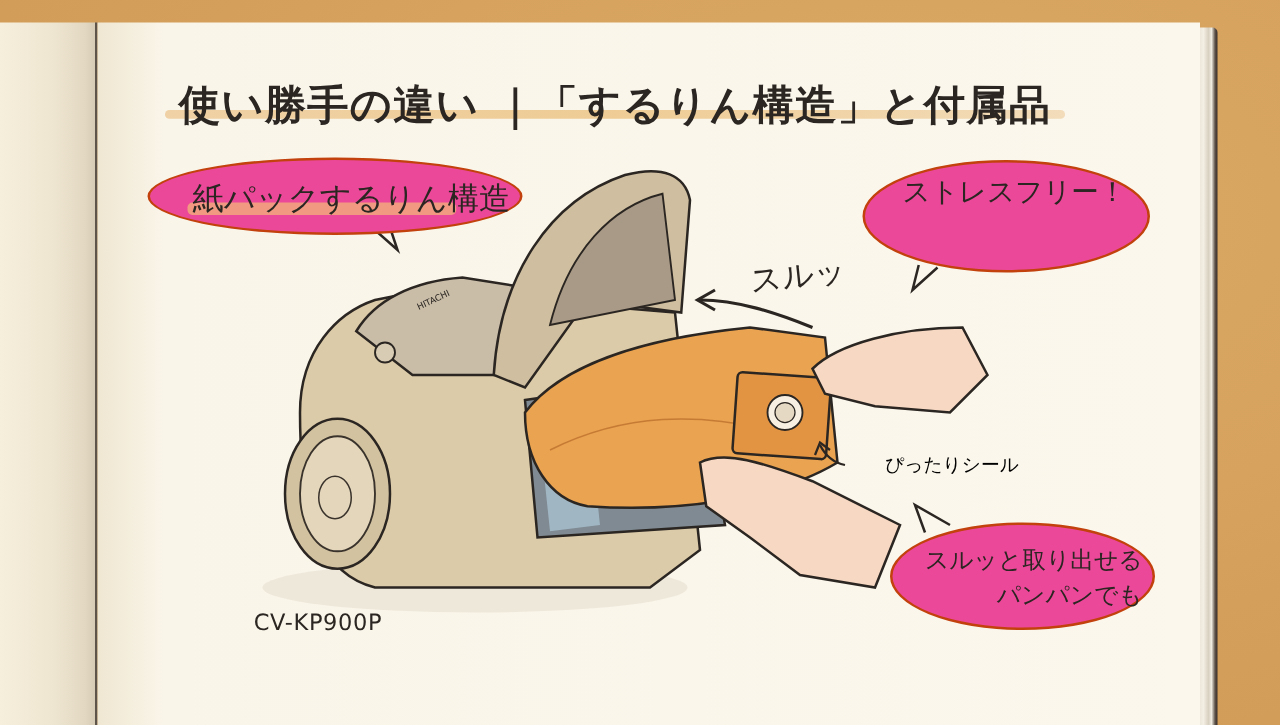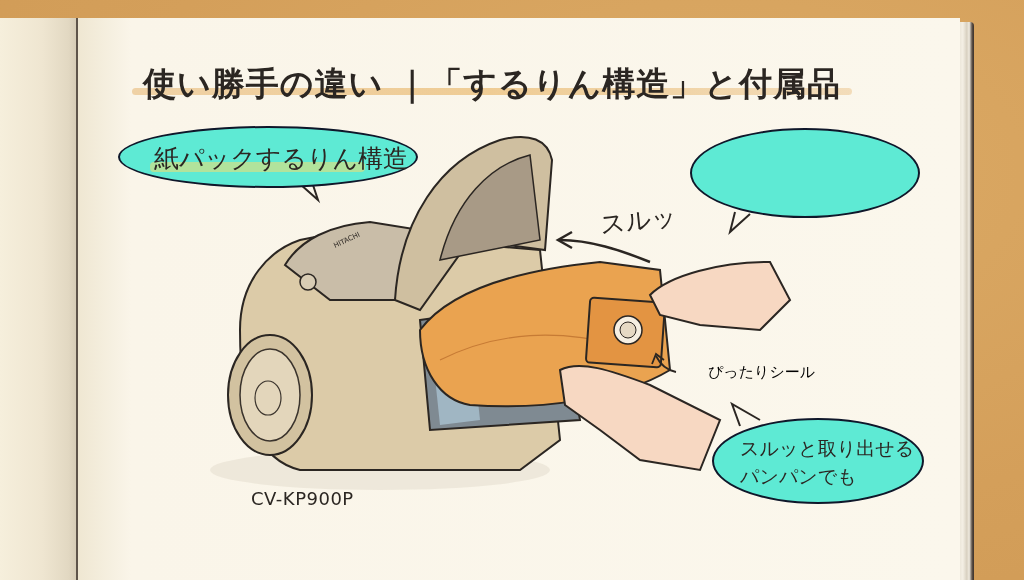--- a/index.html
+++ b/index.html
@@ -19,35 +19,35 @@
   .spine-line { position:absolute; left:76px; top:6px; bottom:0; width:2px; background:#5e544a; }
   .right-page { position:absolute; left:78px; top:6px; right:0; bottom:0;
     background:linear-gradient(90deg,#efe7d2 0,#faf5e9 6%,#fbf7ec 100%); }
 
   .title { position:absolute; left:143px; top:40px; font-size:33px; color:#2b2622;
     letter-spacing:1px; white-space:nowrap; font-weight:bold; }
   .title-underline { position:absolute; left:132px; top:88px; width:720px; height:7px;
     background:linear-gradient(90deg,rgba(230,180,110,.55),rgba(235,190,120,.75) 50%,rgba(230,180,110,.4));
     border-radius:4px; }
 
-  .bubble { position:absolute; border:2px solid #0f172a; background:#5eead4;
-    border-radius:50%; color:#2b2622; box-sizing:border-box; }
+  .bubble { position:absolute; border:2px solid #c2410c; background:#ec4899;
+    border-radius:50%; color:#2b2622; box-sizing:border-box;text-align:right; }
   .b1 { left:118px; top:126px; width:300px; height:62px; }
   .b1 .txt { position:absolute; left:34px; top:14px; font-size:25px; white-space:nowrap; }
   .b1 .hl { position:absolute; left:30px; top:34px; width:215px; height:10px;
     background:rgba(245,220,110,.55); border-radius:4px; }
   .b2 { left:690px; top:128px; width:230px; height:90px; }
   .b2 .txt { position:absolute; left:30px; top:10px; font-size:22px; line-height:30px; white-space:nowrap; }
   .b3 { left:712px; top:418px; width:212px; height:86px; }
   .b3 .txt { position:absolute; left:26px; top:14px; font-size:19px; line-height:28px; white-space:nowrap; }
 
   .label-sururu { position:absolute; left:600px; top:204px; font-size:25px; color:#2b2622;
     transform:rotate(-6deg); white-space:nowrap; }
   .label-seal { position:absolute; left:708px; top:363px; font-size:15px; color:#000000; white-space:nowrap; }
-  .model { position:absolute; left:203px; top:488px; font-size:18px; color:#2b2622; letter-spacing:.5px;margin-left:48px; }
+  .model { position:absolute; left:203px; top:488px; font-size:18px; color:#2b2622; letter-spacing:.5px; }
 
   svg.art { position:absolute; left:0; top:0; }
 </style>
 </head>
 <body>
 
 <div class="desk"></div>
 
 <div class="book">
   <div class="page-edge"></div>
@@ -100,20 +100,21 @@
   <path d="M740 426 L732 404 L760 420" fill="#fbf7ec" stroke="#2b2622" stroke-width="2"></path>
 </svg>
 
 <div class="bubble b1">
   <div class="hl"></div>
   <div class="txt">紙パックするりん構造</div>
 </div>
 
 <div class="bubble b2">
   <div class="txt">
+    <div>ストレスフリー！</div>
   </div>
 </div>
 
 <div class="bubble b3">
   <div class="txt">
     <div>スルッと取り出せる</div>
     <div>パンパンでも</div>
   </div>
 </div>
 

